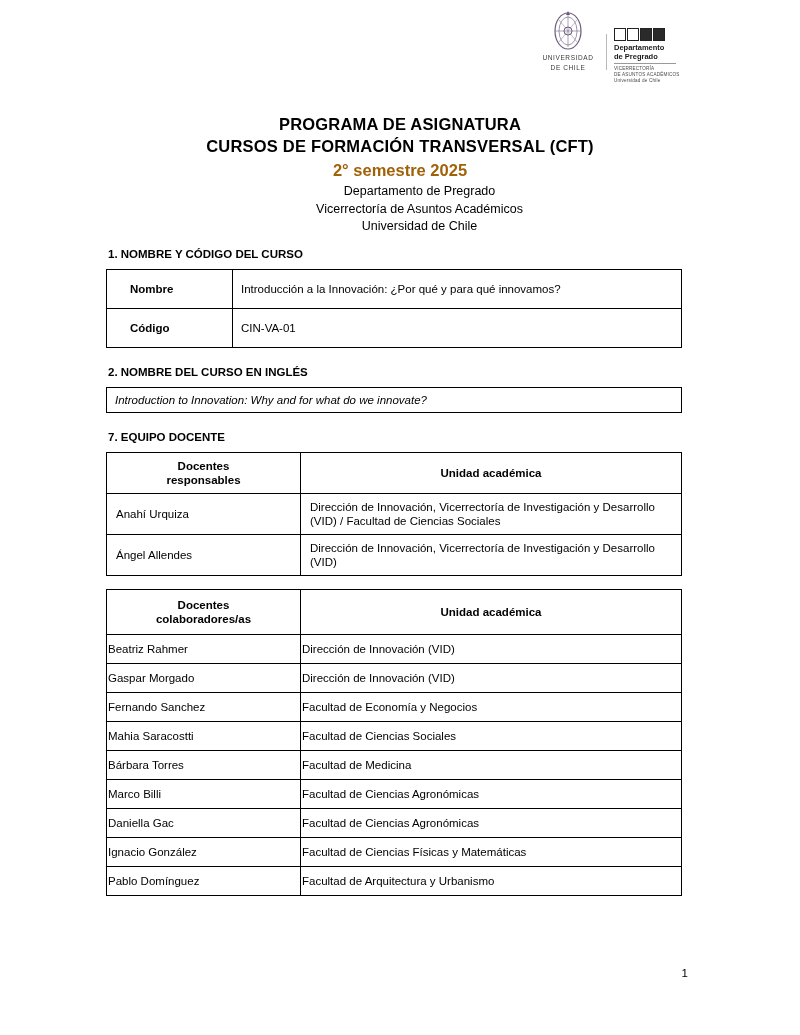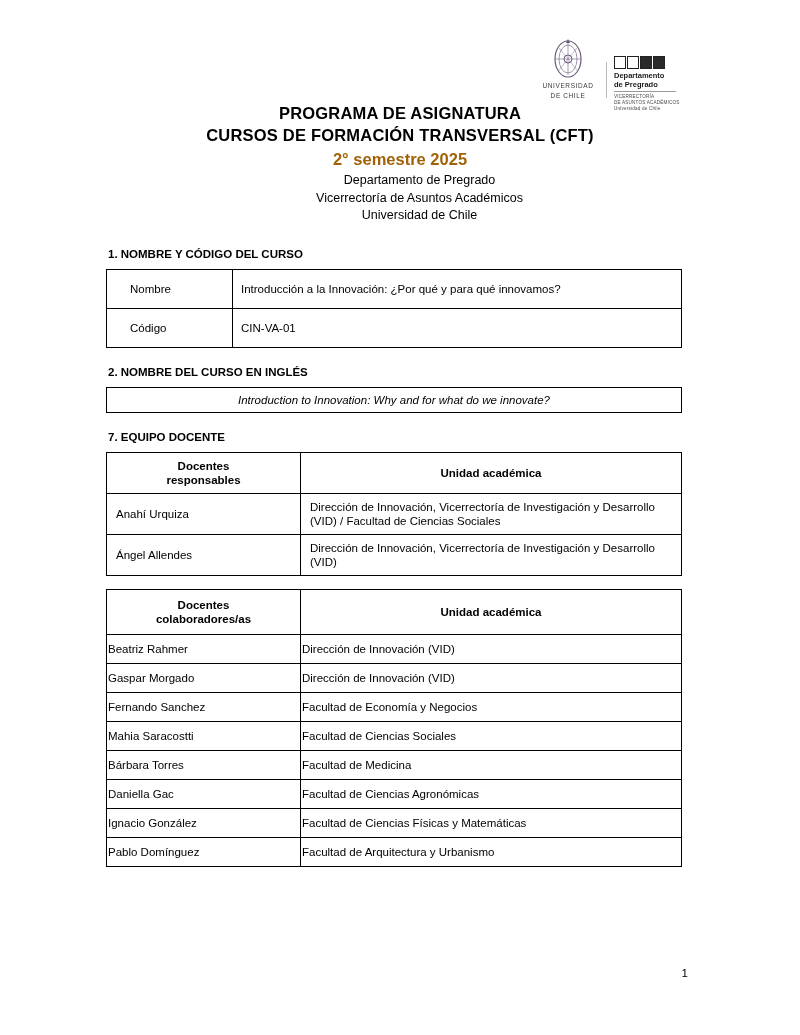--- a/index.html
+++ b/index.html
@@ -19,21 +19,21 @@
     width: 800px;
     height: 1035px;
     position: relative;
     box-sizing: border-box;
     padding: 0;
   }
 
   
   .logo-band {
     position: absolute;
-    top: 38px;
+    top: 10px;
     left: 0;
     width: 800px;
     height: 70px;
   }
   .logo-uch {
     position: absolute;
     left: 534px;
     top: 0px;
     width: 68px;
     text-align: center;
@@ -94,21 +94,21 @@
   .logo-dep .t2 {
     font-size: 4.6px;
     line-height: 6px;
     color: #4a4a4a;
     letter-spacing: 0.2px;
   }
 
   
   .titles {
     position: absolute;
-    top: 102px;
+    top: 113px;
     left: 0;
     width: 800px;
     text-align: center;
   }
   .title-main {
     font-size: 16.5px;
     font-weight: bold;
     line-height: 22px;
     letter-spacing: 0.2px;
   }
@@ -148,30 +148,29 @@
   }
   table td {
     border: 1px solid #000;
     font-size: 11.5px;
     padding: 6px 8px;
     vertical-align: middle;
     line-height: 14px;
   }
   .t-nombre td:first-child {
     width: 94px;
-    font-weight: normal;
+    font-weight: bold;
     padding-left: 23px;
   }
   .t-nombre td { height: 26px; }
 
   .t-english td {
     font-style: italic;
     font-size: 11.5px;
     padding: 5px 8px;
-    text-align: center;
   }
 
   .t-equipo td.hdr,
   .t-colab td.hdr {
     font-weight: bold;
     text-align: center;
     background: #ffffff;
     line-height: 14px;
   }
   .t-equipo td:first-child,
@@ -312,20 +311,24 @@
         </tr>
         <tr>
           <td>Mahia Saracostti</td>
           <td>Facultad de Ciencias Sociales</td>
         </tr>
         <tr>
           <td>Bárbara Torres</td>
           <td>Facultad de Medicina</td>
         </tr>
         <tr>
+          <td>Marco Billi</td>
+          <td>Facultad de Ciencias Agronómicas</td>
+        </tr>
+        <tr>
           <td>Daniella Gac</td>
           <td>Facultad de Ciencias Agronómicas</td>
         </tr>
         <tr>
           <td>Ignacio González</td>
           <td>Facultad de Ciencias Físicas y Matemáticas</td>
         </tr>
         <tr>
           <td>Pablo Domínguez</td>
           <td>Facultad de Arquitectura y Urbanismo</td>

